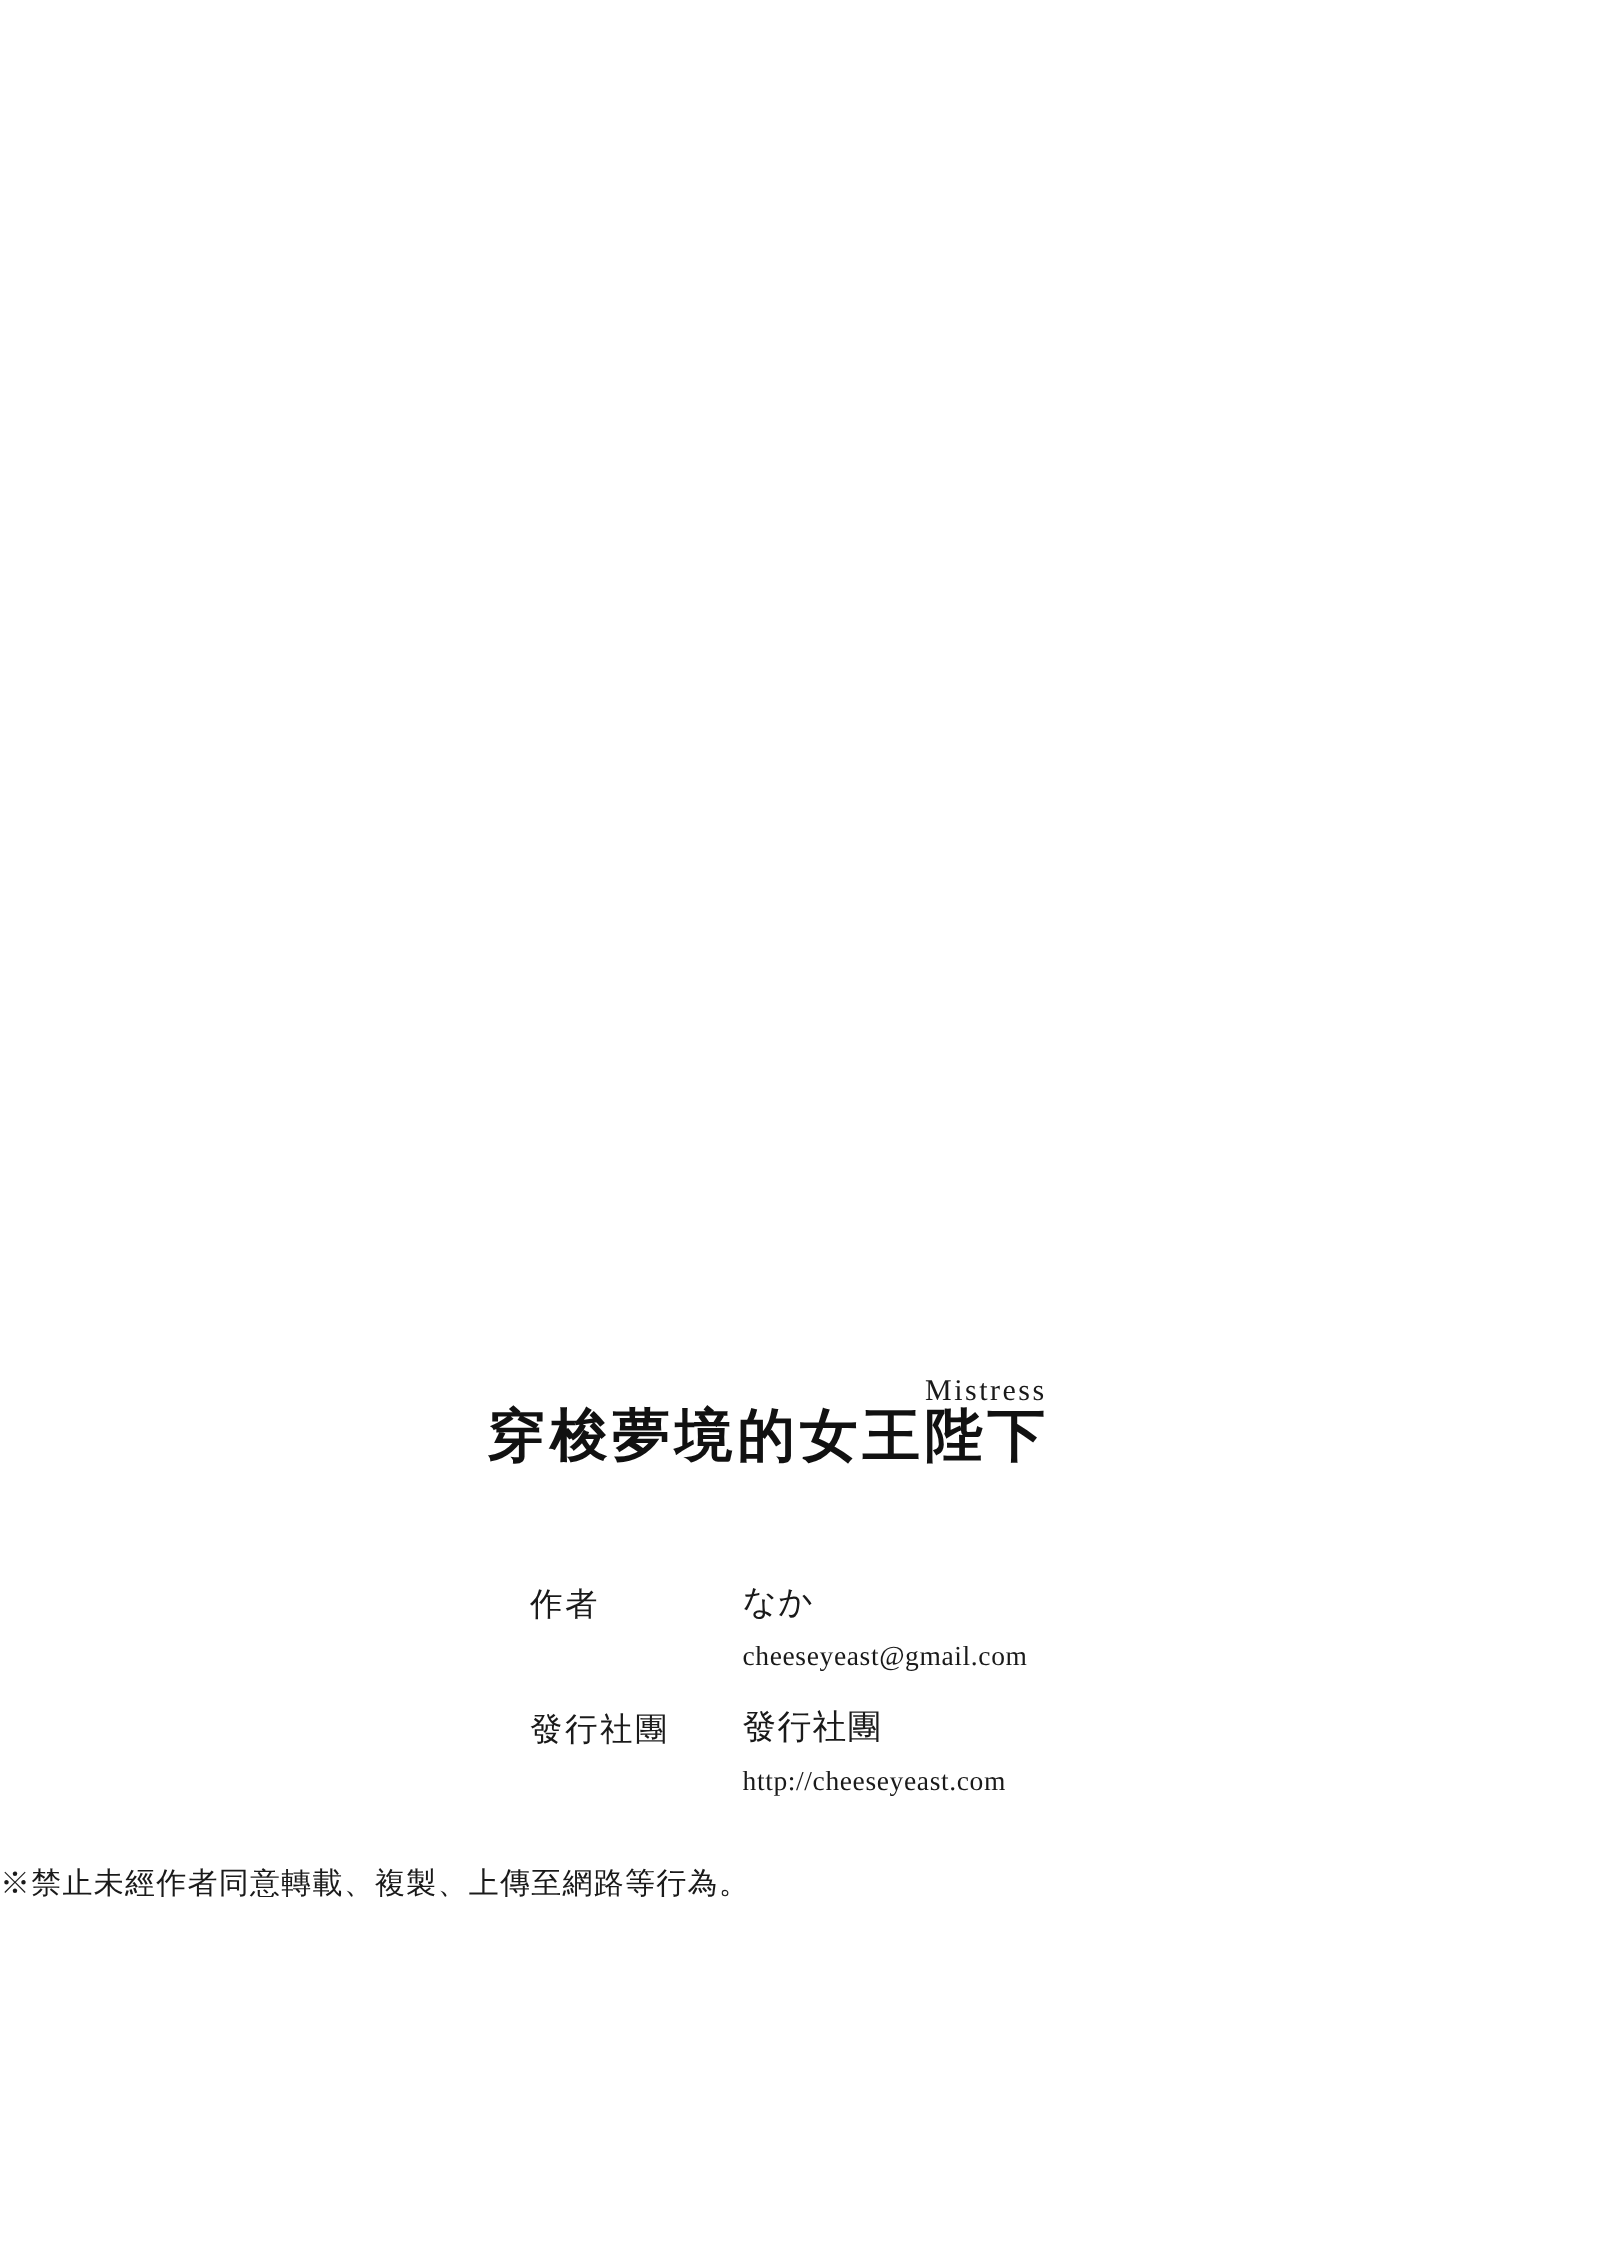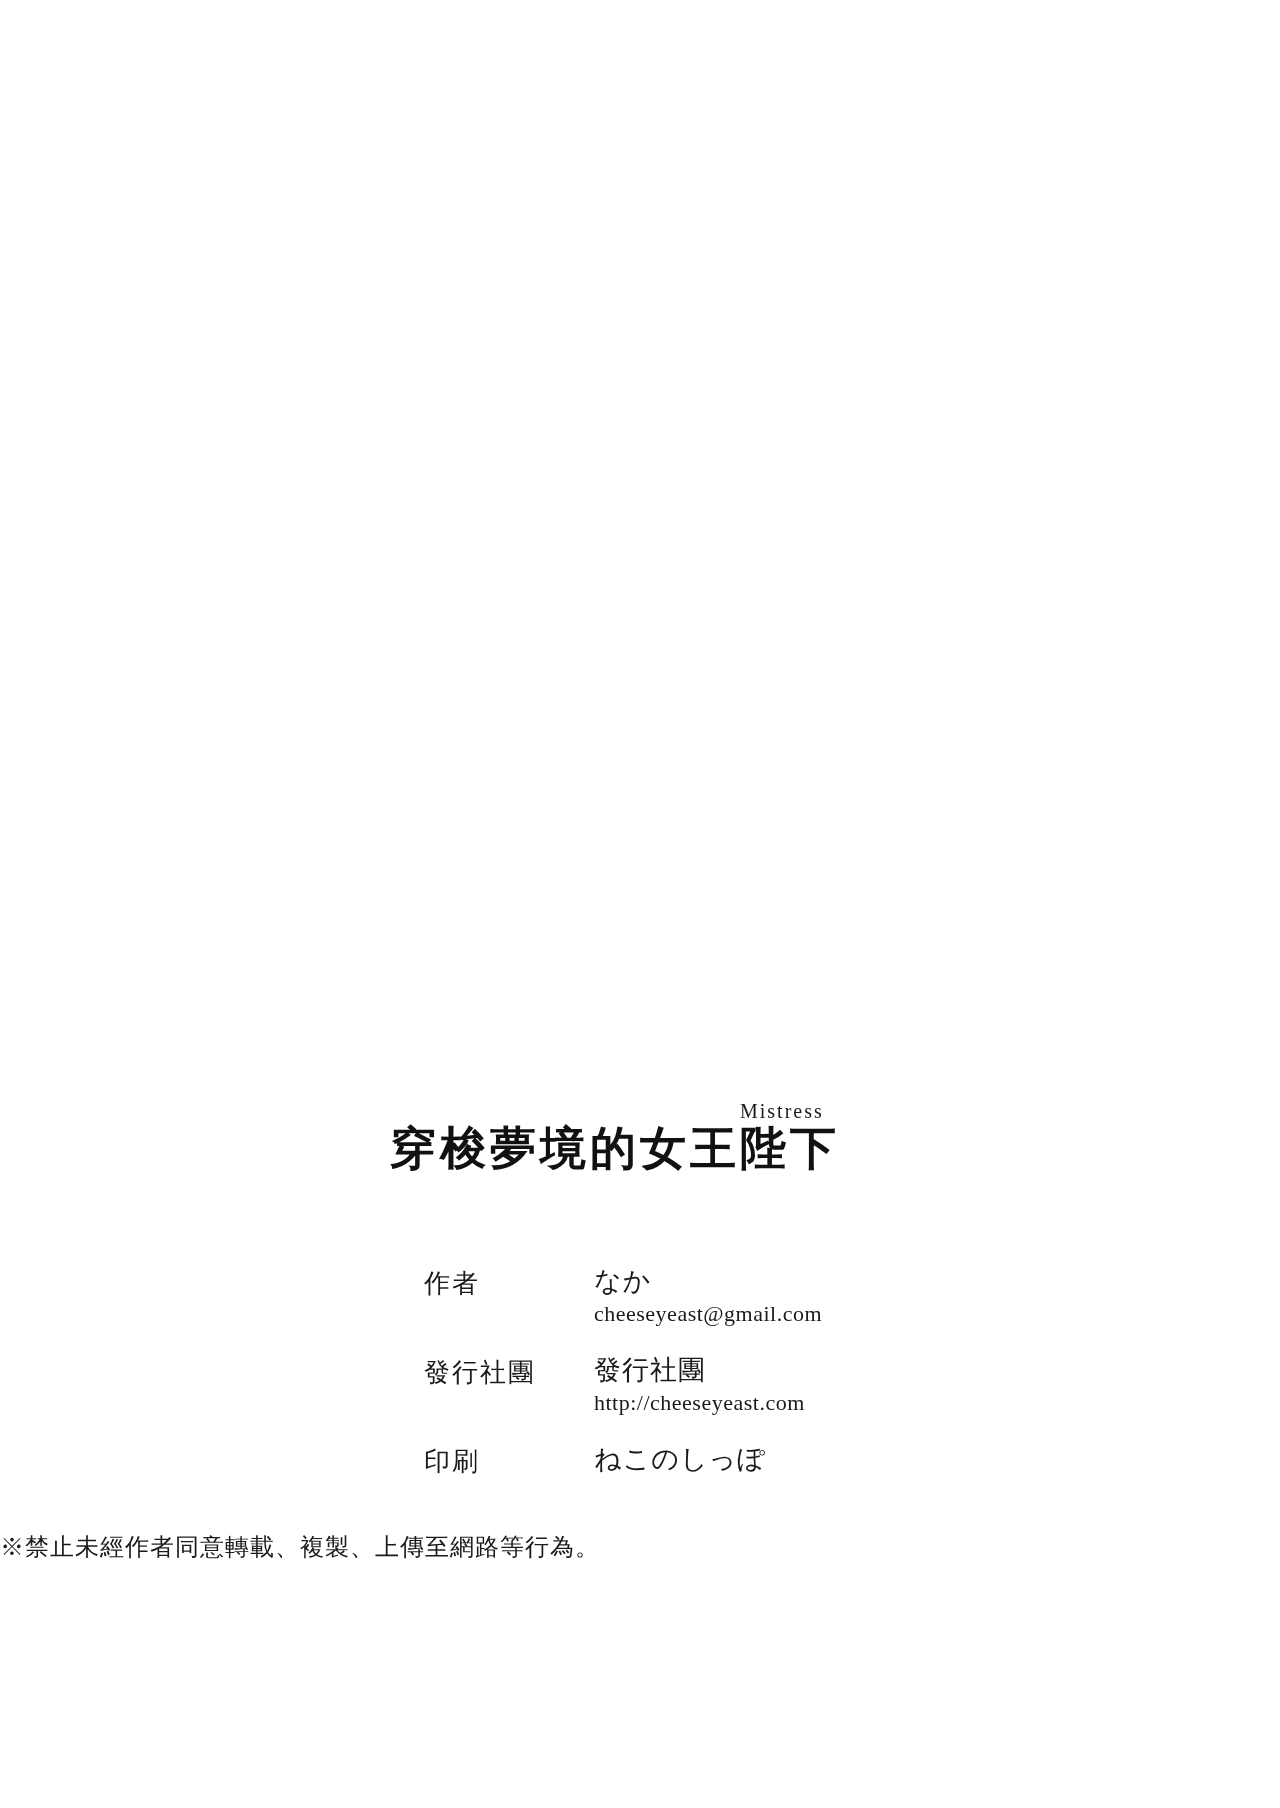--- a/index.html
+++ b/index.html
@@ -34,21 +34,21 @@
     position: relative;
     margin-left: 390px;
     width: 620px;
     height: 96px;
   }
 
   .title-ruby {
     position: absolute;
     left: 350px;
     top: 0px;
-    font-size: 20px;
+    font-size: 24px;
     letter-spacing: 2px;
     color: #1a1a1a;
     font-family: "Liberation Serif", serif;
   }
 
   .title-main {
     position: absolute;
     left: 0px;
     top: 18px;
     font-size: 46px;
@@ -75,20 +75,21 @@
     font-size: 26px;
     letter-spacing: 2px;
     color: #1a1a1a;
     flex: none;
     margin-left: 34px;
   }
 
   .credit-values {
     display: flex;
     flex-direction: column;
+    gap: 11px;
   }
 
   .credit-value {
     font-size: 27px;
     letter-spacing: 1px;
     color: #1a1a1a;
     line-height: 1.15;
   }
 
   .credit-sub {
@@ -131,25 +132,19 @@
 
       <div class="credit-row">
         <div class="credit-label">發行社團</div>
         <div class="credit-values">
           <div class="credit-value">發行社團</div>
           <div class="credit-sub">http://cheeseyeast.com</div>
         </div>
       </div>
 
 
-      <div class="credit-row">
-        <div class="credit-label">印刷</div>
-        <div class="credit-values">
-          <div class="credit-value">ねこのしっぽ</div>
-        </div>
-      </div>
 
     </div>
 
     <div class="notice">※禁止未經作者同意轉載、複製、上傳至網路等行為。</div>
 
   </div>
 </div>
 
 </body></html>

